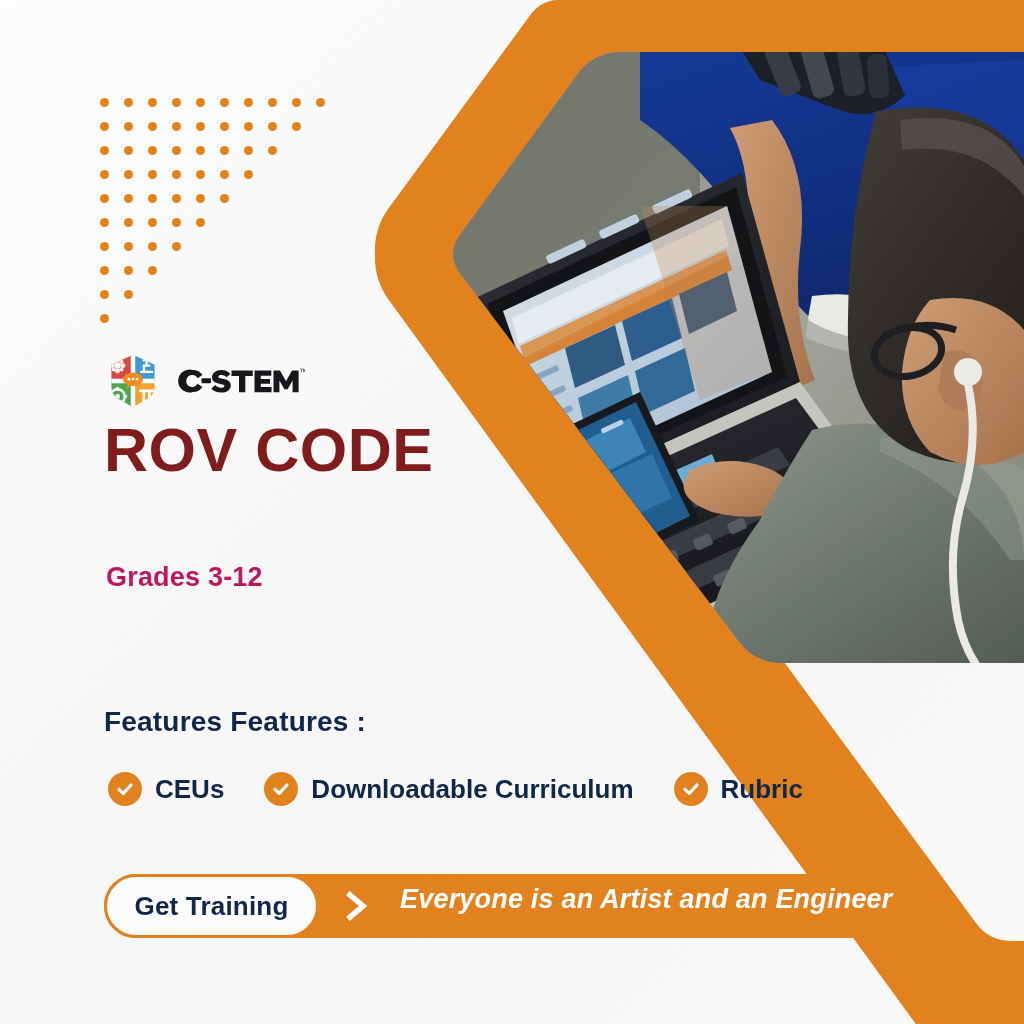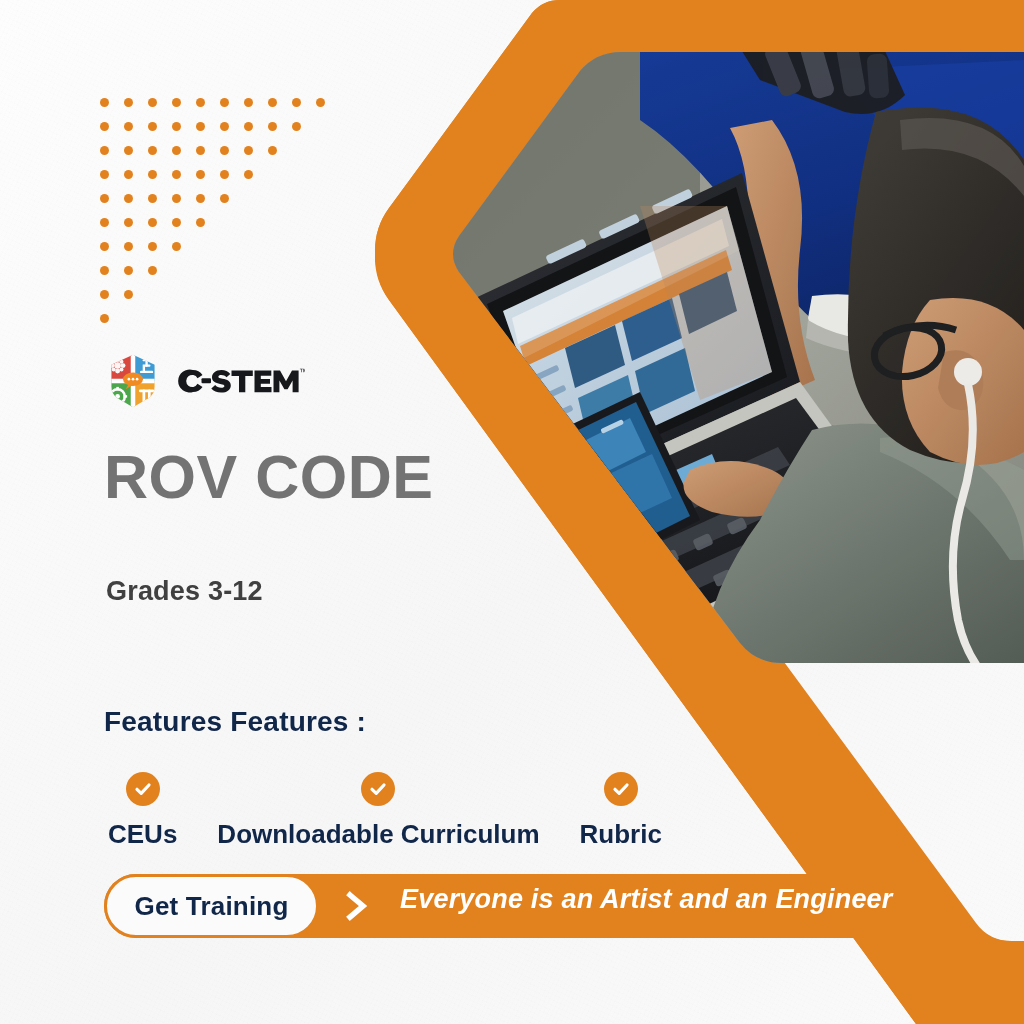--- a/index.html
+++ b/index.html
@@ -77,42 +77,40 @@
 
   
   .headline {
     position: absolute;
     left: 104px;
     top: 418px;
     font-size: 61px;
     line-height: 1.05;
     font-weight: 700;
     letter-spacing: 0.5px;
-    color: #737373;
-    margin-top: 27px;
+    color: #7f1d1d;
   }
   .subhead {
     position: absolute;
     left: 106px;
     top: 498px;
     font-size: 50px;
     line-height: 1.05;
     font-weight: 400;
     letter-spacing: 0.6px;
     color: #11274A;
   }
   .grades {
     position: absolute;
     left: 106px;
     top: 562px;
     font-size: 27px;
     font-weight: 700;
     letter-spacing: 0.2px;
-    color: #404040;
-    margin-top: 14px;
+    color: #be185d;
   }
 
   
   .features-title {
     position: absolute;
     left: 104px;
     top: 706px;
     font-size: 28px;
     font-weight: 700;
     letter-spacing: .2px;
@@ -123,21 +121,20 @@
     left: 108px;
     top: 772px;
     display: flex;
     align-items: center;
   }
   .feature {
     display: flex;
     align-items: center;
     gap: 13px;
     margin-right: 40px;
-    flex-direction: column;
   }
   .feature:last-child { margin-right: 0; }
   .check {
     width: 34px;
     height: 34px;
     border-radius: 50%;
     background: #E2821F;
     display: flex;
     align-items: center;
     justify-content: center;

